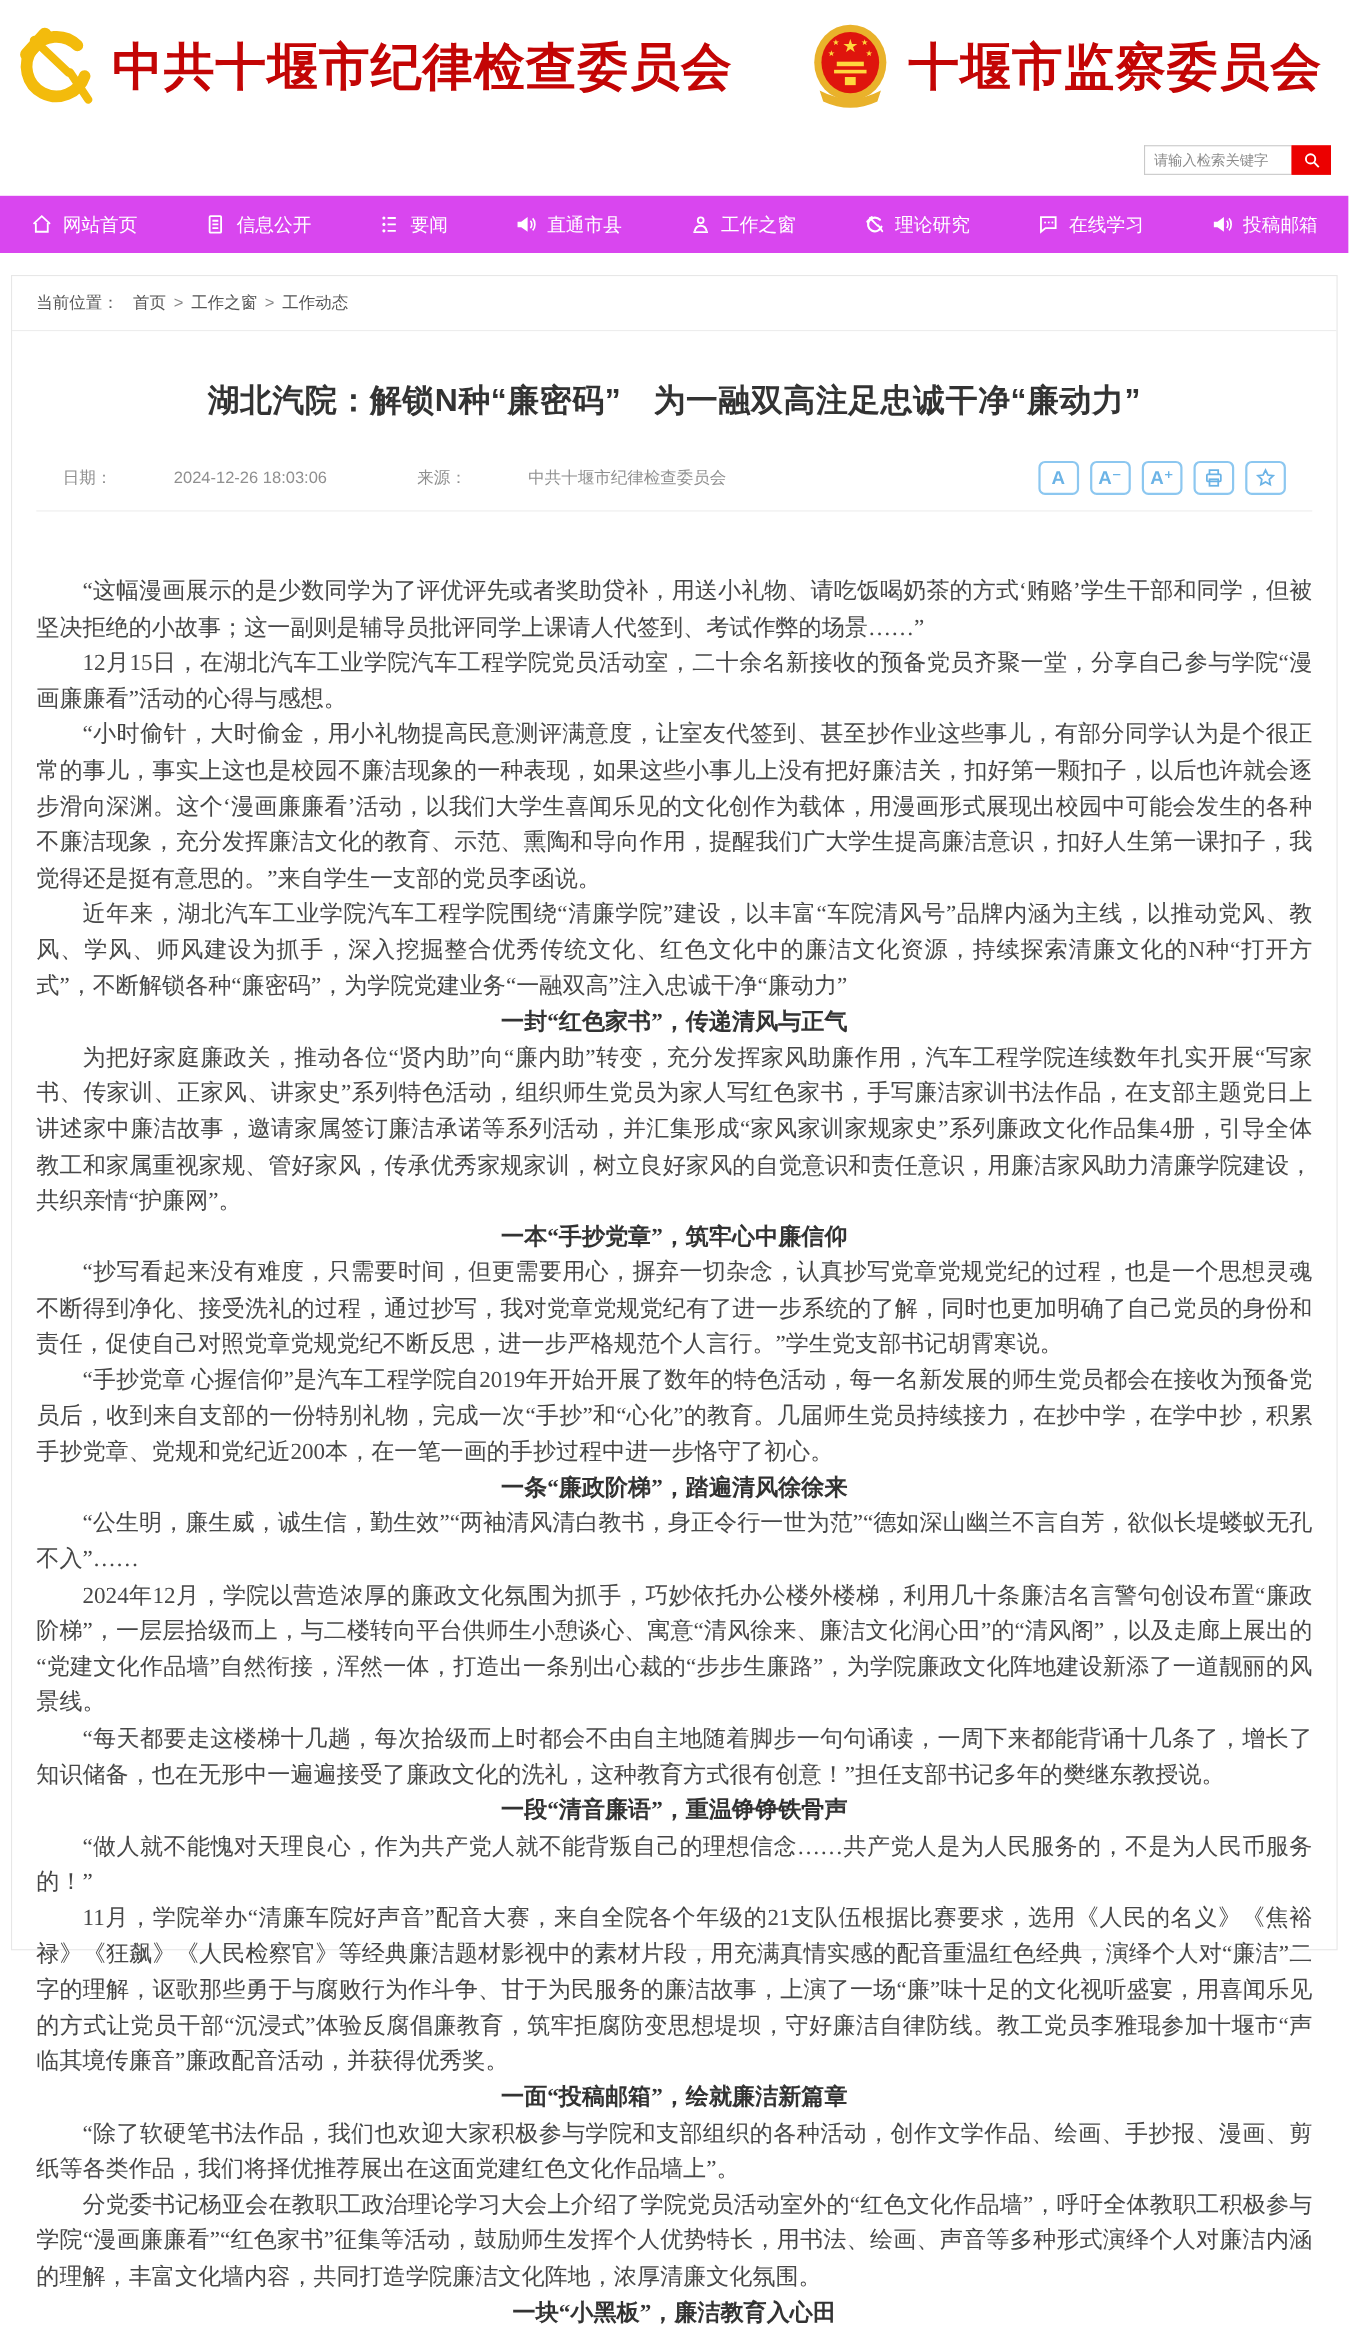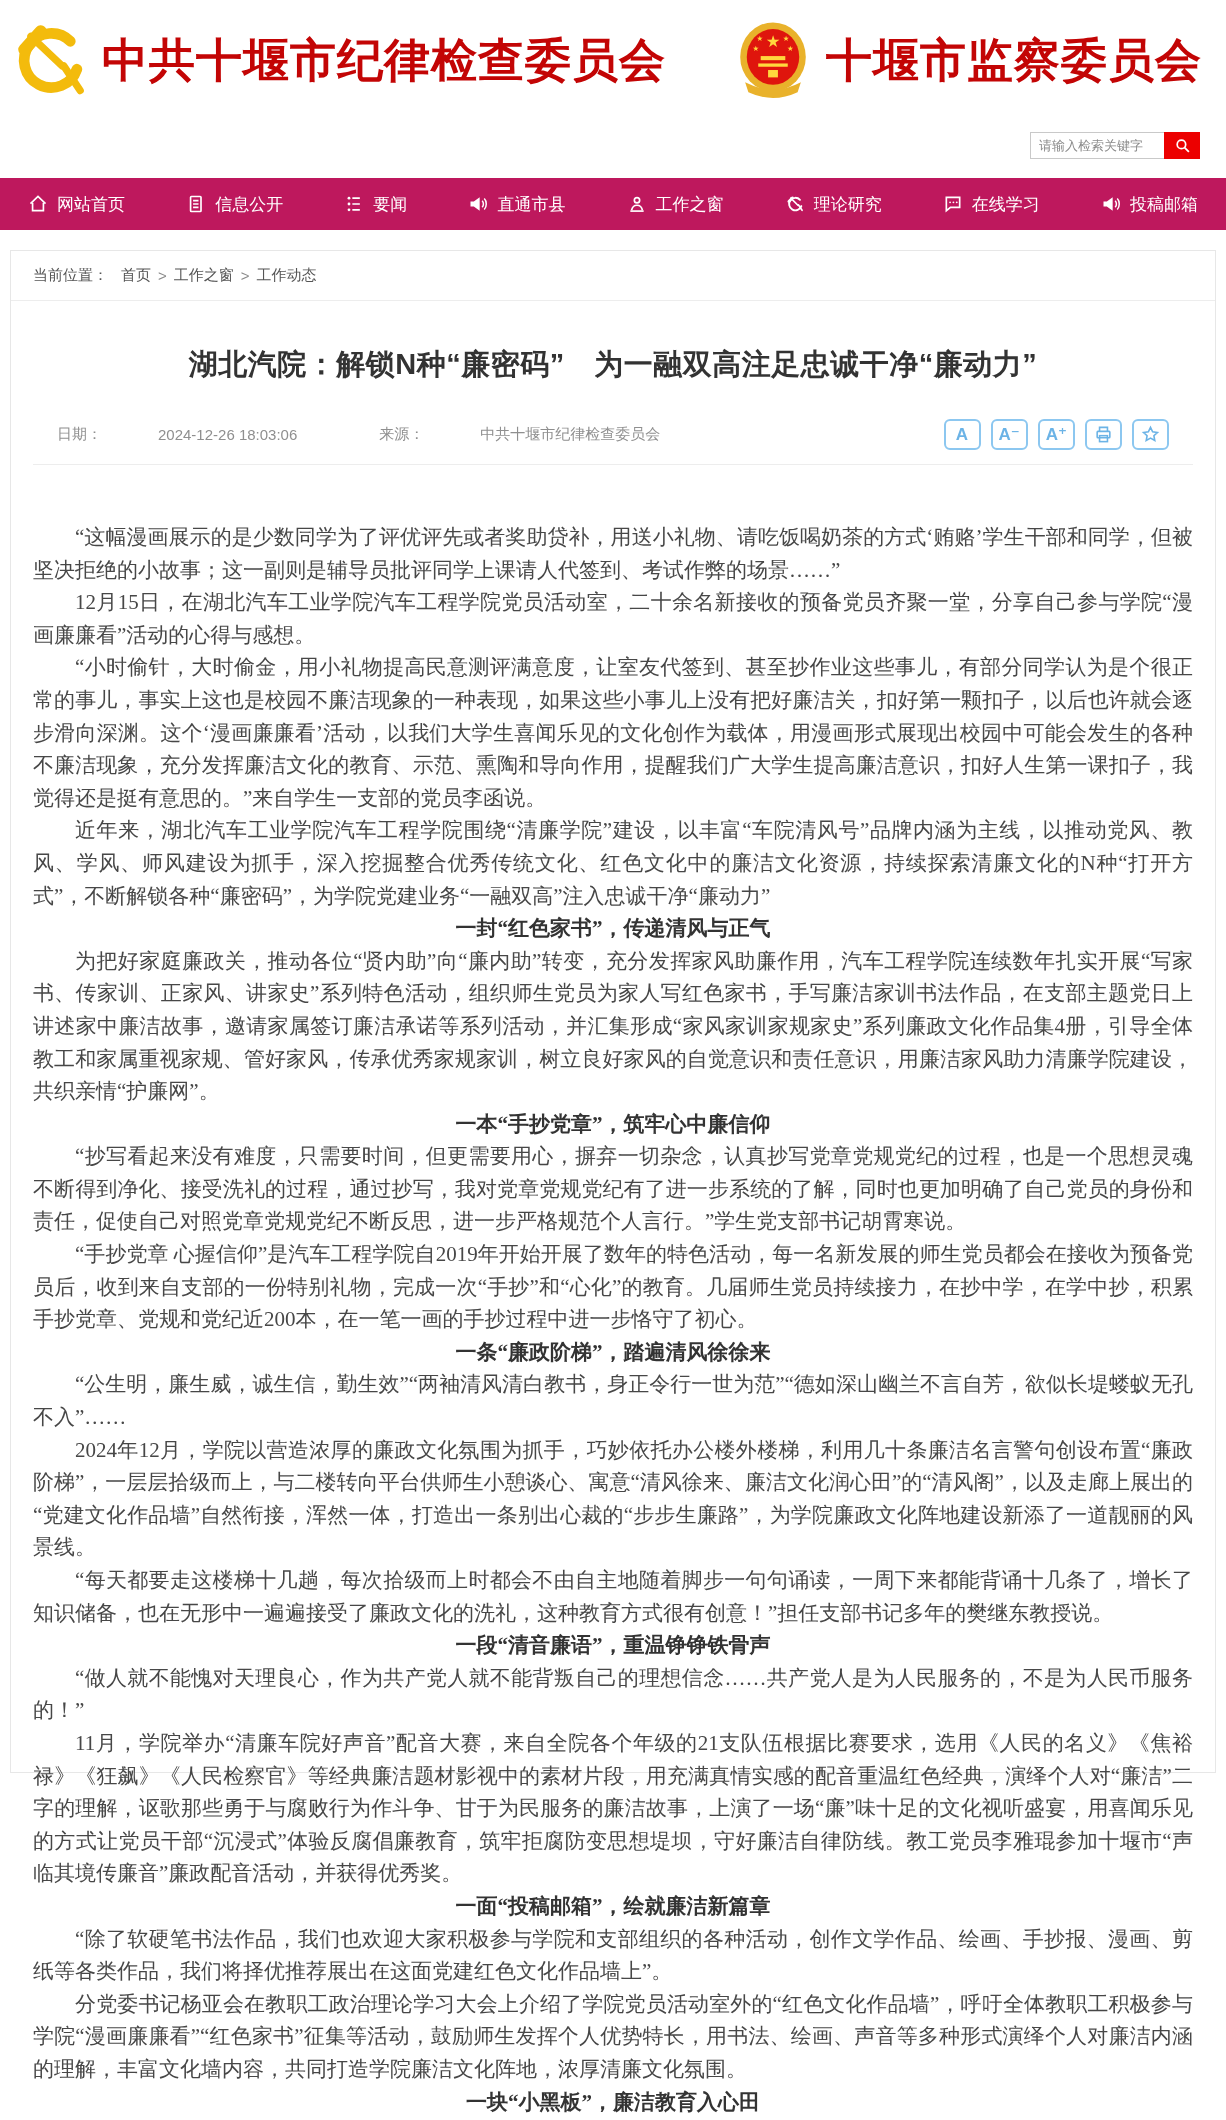--- a/index.html
+++ b/index.html
@@ -12,35 +12,35 @@
   
   .top-header { position:absolute; top:0; left:0; width:1226px; height:178px; background:#fff; }
   .brand { position:absolute; display:flex; align-items:center; gap:12px; }
   .brand-1 { left:8px; top:18px; }
   .brand-2 { left:732px; top:18px; }
   .emblem-svg { width:82px; height:86px; display:block; }
   .brand-title {
     font-size:46px; font-weight:bold; color:#c30505; letter-spacing:1px;
     white-space:nowrap; font-family:"Liberation Sans","DejaVu Sans",sans-serif;
   }
-  .search-row { position:absolute; top:132px; right:26px; display:flex; align-items:center; }
+  .search-row { position:absolute; top:132px; right:16px; display:flex; align-items:center; }
   .search-input {
     width:134px; height:27px; border:1px solid #c9c9c9; border-right:none;
     font-size:13px; padding:0 8px; color:#333; outline:none;
   }
   .search-input::placeholder { color:#8a8a8a; }
   .search-btn {
     width:36px; height:27px; background:#ec0000; border:none; color:#fff;
     display:flex; align-items:center; justify-content:center; cursor:pointer; padding:0;
   }
   .search-btn svg { width:17px; height:17px; display:block; }
   
   .main-nav {
     position:absolute; top:178px; left:0; width:1226px; height:52px;
-    background:#be185d; display:flex; align-items:center;
+    background:#d946ef; display:flex; align-items:center;
     justify-content:space-between; padding:0 28px;
   }
   .nav-item {
     display:flex; align-items:center; gap:9px; color:#ffffff; font-size:17px;
     text-decoration:none; cursor:pointer; white-space:nowrap;
   }
   .nav-item .icn { display:flex; }
   .nav-item .icn svg { width:20px; height:20px; display:block; }
   
   .content-box {

